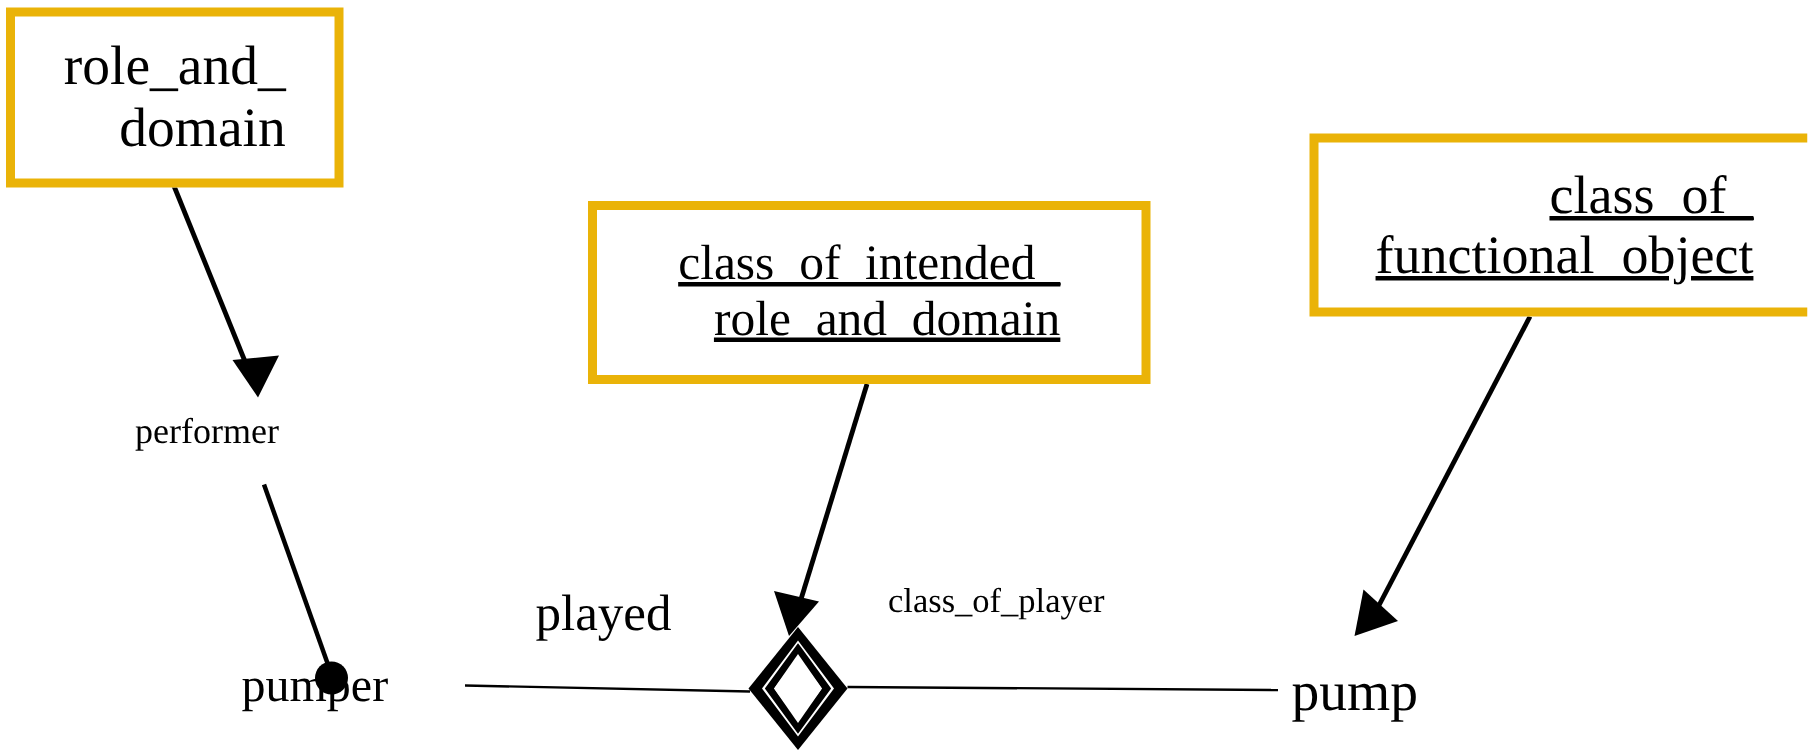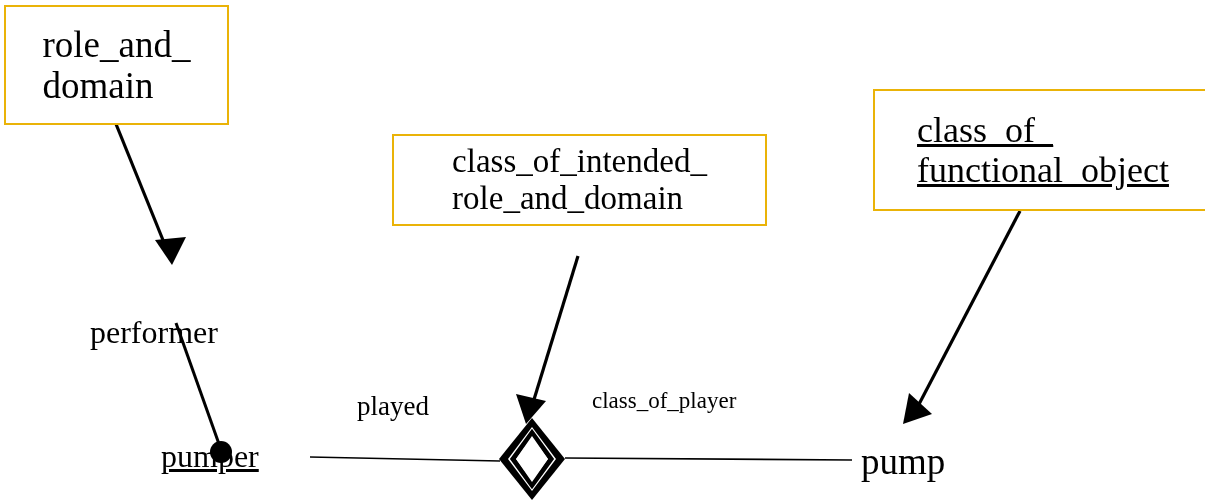--- a/index.html
+++ b/index.html
@@ -19,80 +19,79 @@
   #svg-layer {
     position: absolute;
     left: 0;
     top: 0;
     width: 1205px;
     height: 502px;
   }
   .node-box {
     position: absolute;
     box-sizing: border-box;
-    border: 2px solid #eab308;
+    border: 6px solid #eab308;
     background: #ffffff;
     display: flex;
     align-items: center;
     justify-content: center;
-    text-align: left;
+    text-align: right;
     color: #000000;
     line-height: 1.12;
     white-space: pre-line;
     z-index: 3;
   }
   #box-role-and-domain {
     left: 4px;
     top: 5px;
     width: 225px;
     height: 120px;
     font-size: 37px;
   }
   #box-class-of-intended-role-and-domain {
     left: 392px;
     top: 134px;
     width: 375px;
-    height: 92px;
+    height: 122px;
     font-size: 33px;
+    text-decoration: underline;
   }
   #box-class-of-functional-object {
     left: 873px;
     top: 89px;
     width: 340px;
     height: 122px;
     font-size: 36px;
     text-decoration: underline;
   }
   .edge-label {
     position: absolute;
     color: #000000;
     white-space: nowrap;
     z-index: 4;
   }
   #label-performer {
     left: 90px;
     top: 275px;
-    font-size: 32px;
-    margin-top: 39px;
+    font-size: 24px;
   }
   #label-pumper {
     left: 161px;
     top: 438px;
     font-size: 32px;
-    text-decoration: underline;
   }
   #label-pump {
     left: 861px;
     top: 440px;
     font-size: 37px;
   }
   #label-played {
     left: 357px;
     top: 391px;
-    font-size: 27px;
+    font-size: 34px;
   }
   #label-class-of-player {
     left: 592px;
     top: 388px;
     font-size: 23px;
   }
 </style>
 </head>
 <body>
 

